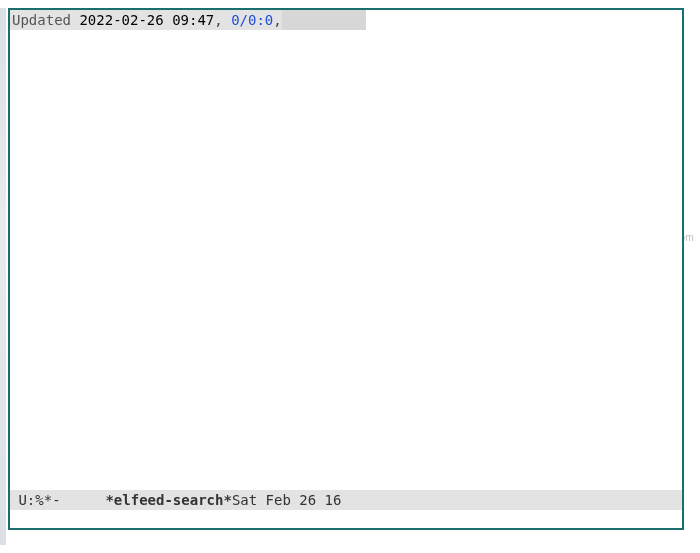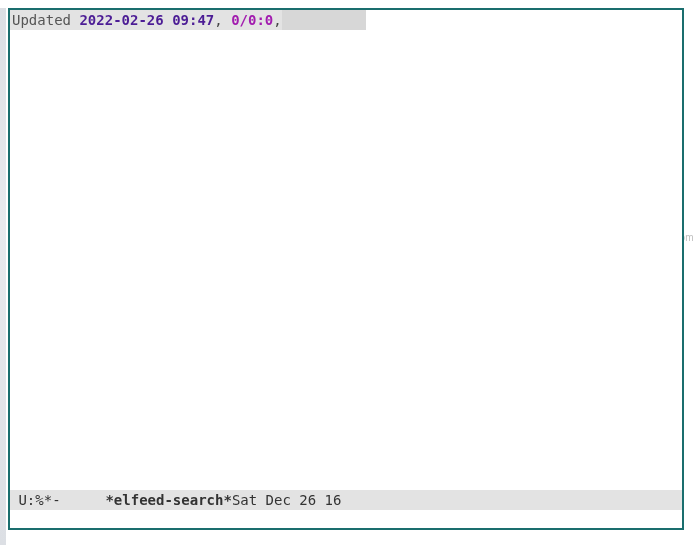--- a/index.html
+++ b/index.html
@@ -45,23 +45,23 @@
     background: #fff;
     display: flex;
     white-space: pre;
     overflow: hidden;
   }
   .hdr-seg {
     display: inline-block;
     height: 20px;
   }
   .hdr-label   { background: #e3e3e3; color: #555; padding-left: 2px; }
-  .hdr-date    { background: #e3e3e3; color: #4c1d95; font-weight: bold; }
+  .hdr-date    { background: #e3e3e3; color: #000000; font-weight: normal; }
   .hdr-sep     { background: #e3e3e3; color: #444; }
-  .hdr-counts  { background: #e3e3e3; color: #a21caf; font-weight: bold; }
+  .hdr-counts  { background: #e3e3e3; color: #1d4ed8; font-weight: normal; }
   .hdr-trail   { background: #e3e3e3; color: #444; }
   .hdr-cursor  { background: #d7d7d7; width: 10ch; }
   .buffer-body {
     flex: 1 1 auto;
     background: #fff;
   }
   .mode-line {
     height: 20px;
     line-height: 20px;
     background: #e3e3e3;
@@ -96,18 +96,18 @@
     <span class="hdr-seg hdr-counts">0/0:0</span>
     <span class="hdr-seg hdr-trail">,</span>
     <span class="hdr-seg hdr-cursor"></span>
   </div>
 
   <div class="buffer-body"></div>
 
   <div class="mode-line">
     <span class="ml-pre"> U:%*-  </span>
     <span class="ml-buf">*elfeed-search*</span>
-    <span class="ml-date">Sat Dec 26 16</span>
+    <span class="ml-date">Sat Feb 26 16</span>
   </div>
 
   <div class="echo-area"></div>
 
 </div>
 
 </body></html>

